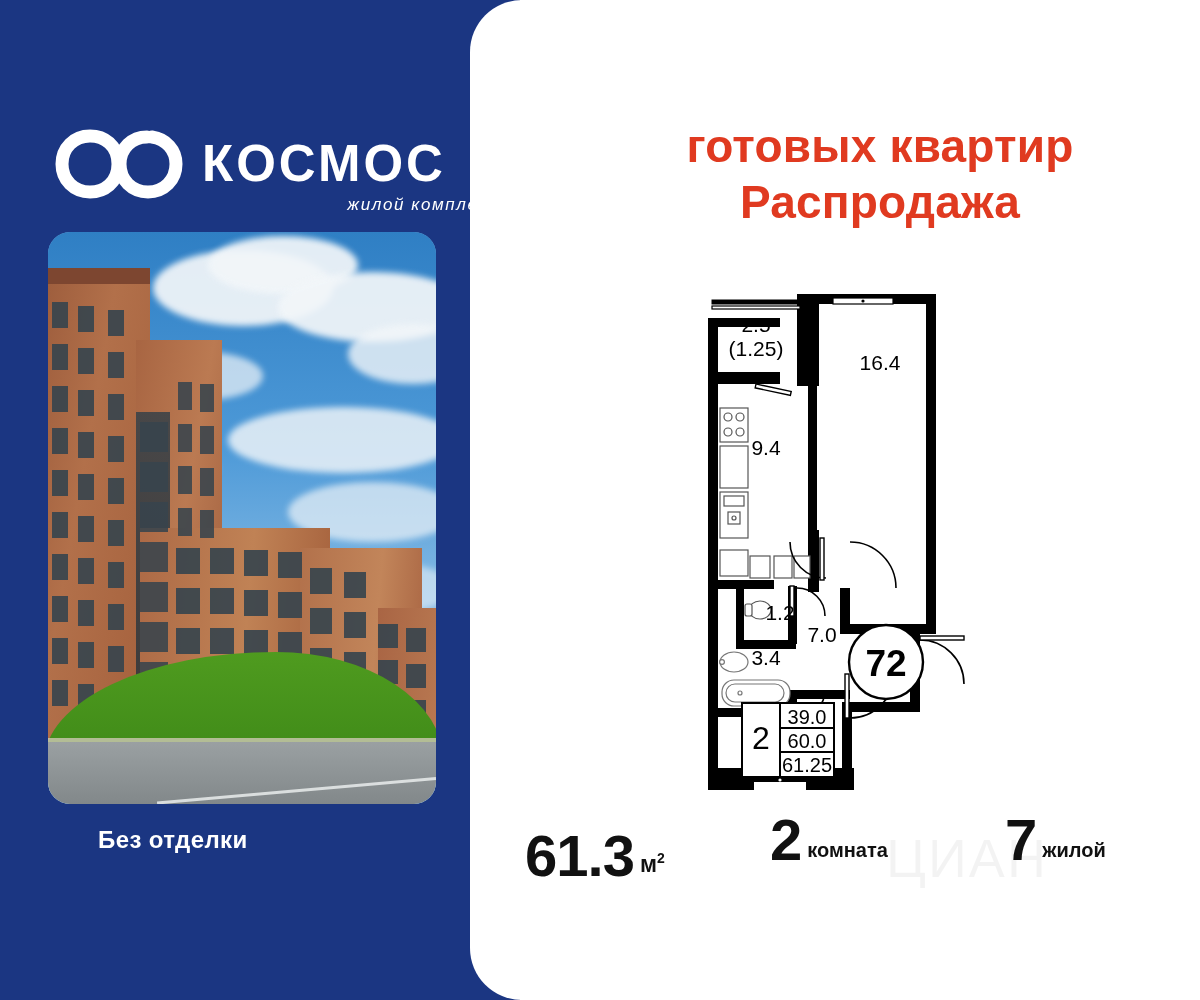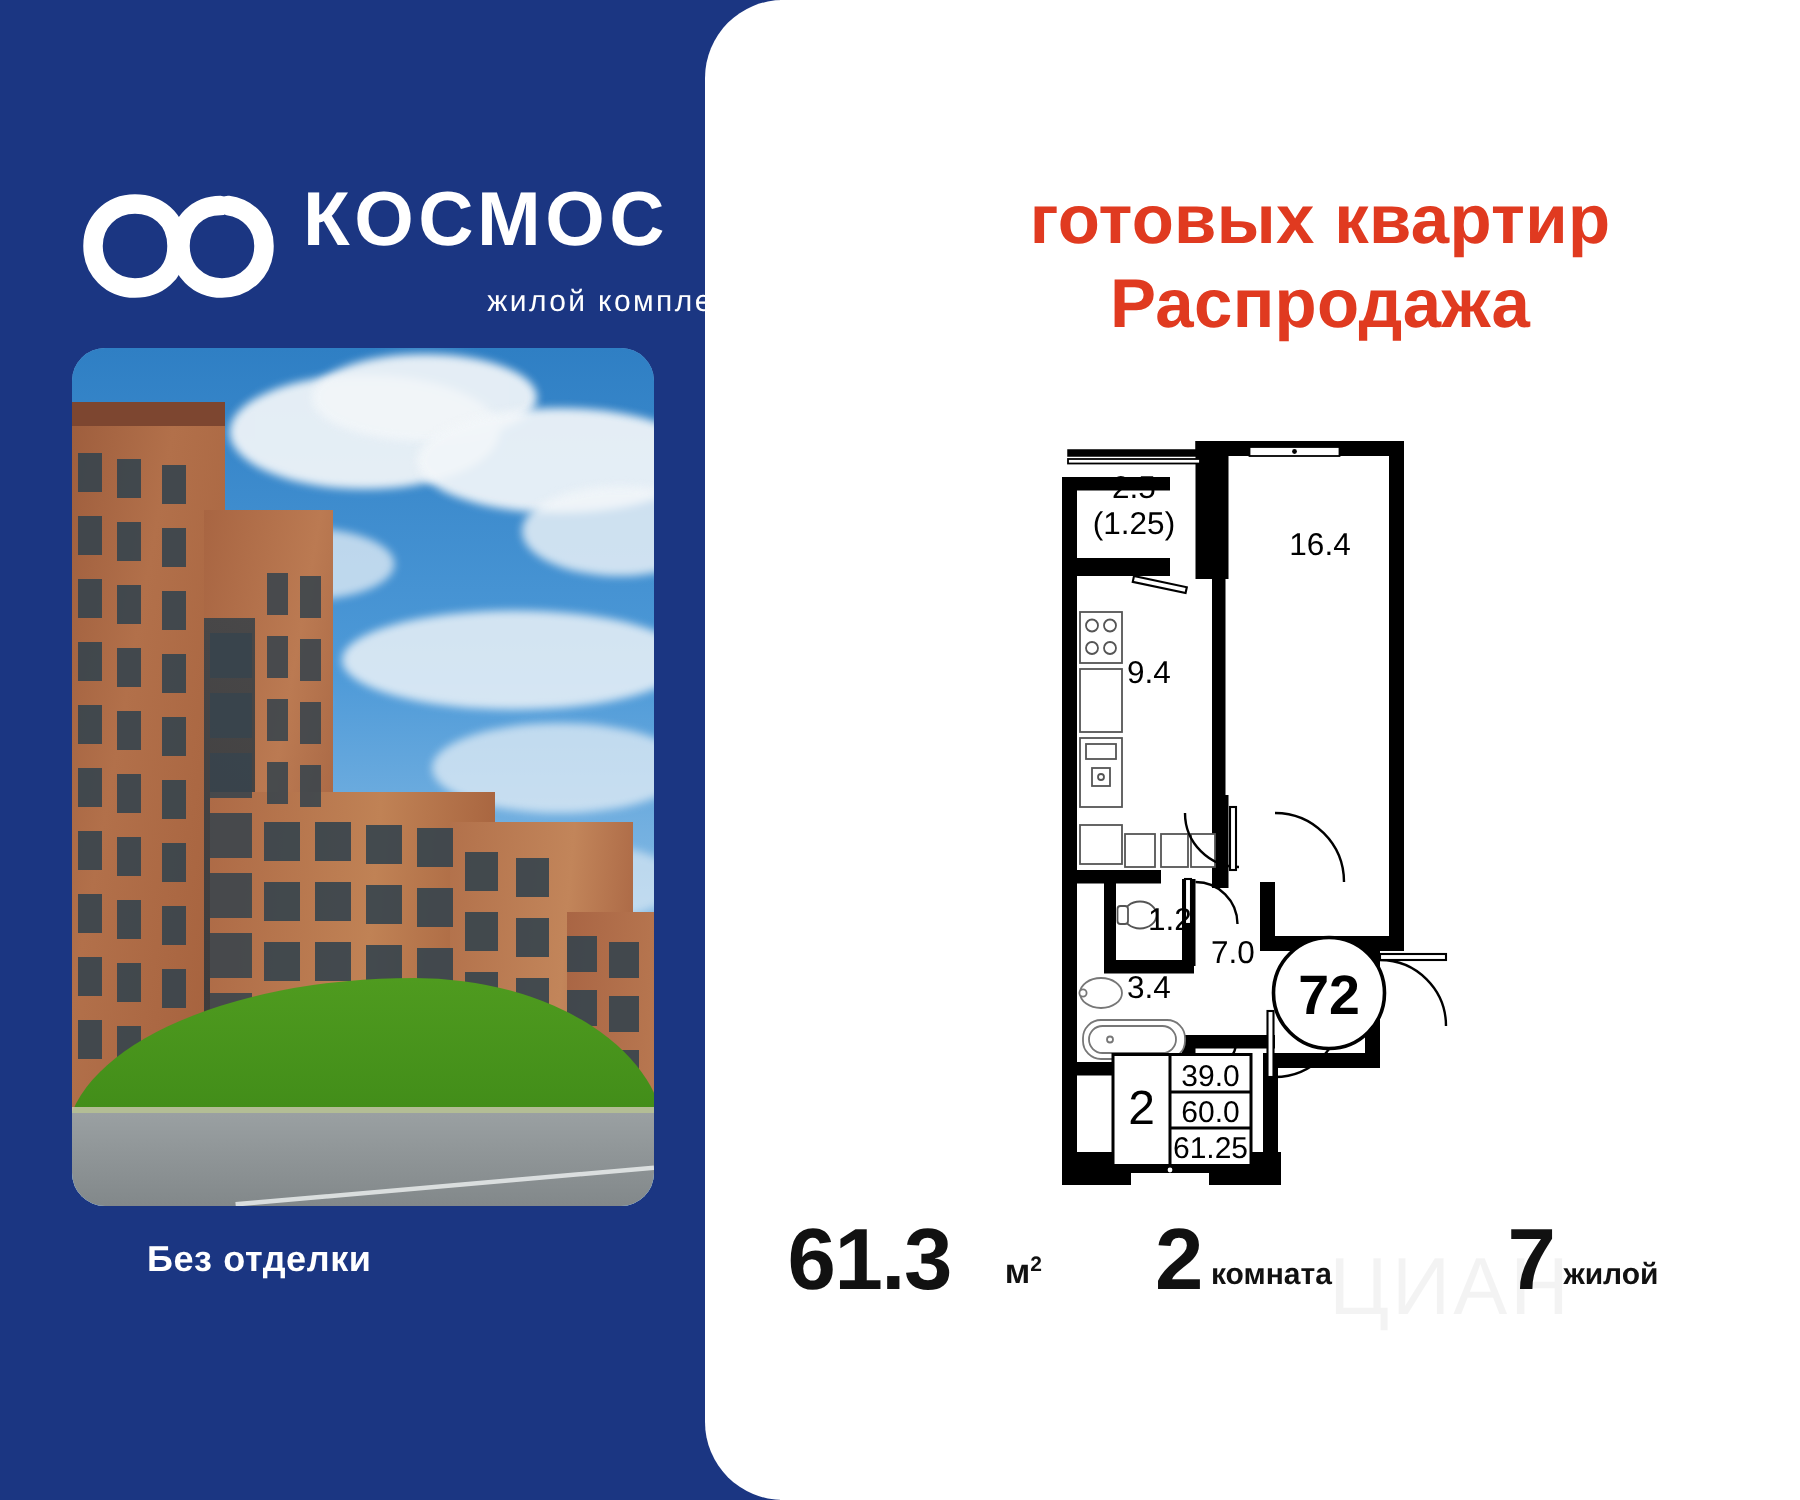--- a/index.html
+++ b/index.html
@@ -18,28 +18,28 @@
     background:#1b3682;
   }
   .white-sheet{
     position:absolute;left:470px;top:0;width:730px;height:1000px;
     background:#ffffff;border-radius:52px 0 0 52px;
   }
 
   
   .brand{position:absolute;left:52px;top:120px;width:400px;height:95px;}
   .brand-mark{position:absolute;left:0;top:8px;width:135px;height:72px;}
-  .brand-text{position:absolute;left:150px;top:0;width:300px;}
+  .brand-text{position:absolute;left:150px;top:18px;width:300px;}
   .brand-name{
     color:#ffffff;font-size:51px;font-weight:bold;letter-spacing:3px;
     line-height:1;white-space:nowrap;
   }
   .brand-sub{
-    color:#ffffff;font-size:20px;letter-spacing:1.6px;
-    margin-top:19px;text-align:right;padding-right:4px;white-space:nowrap;
+    color:#ffffff;font-size:17px;letter-spacing:1.6px;
+    margin-top:6px;text-align:right;padding-right:4px;white-space:nowrap;font-style:italic;
   }
 
   
   .photo{
     position:absolute;left:48px;top:232px;width:388px;height:572px;
     border-radius:22px;overflow:hidden;background:#6fa8d8;
   }
   .sky{position:absolute;inset:0;background:linear-gradient(#2f7fc4 0%,#4e9ad8 38%,#8fc0e6 70%,#a9cfee 100%);}
   .cloud{position:absolute;background:#f2f6f9;border-radius:50%;filter:blur(3px);opacity:.93;}
   .c1{left:105px;top:18px;width:180px;height:76px;}
@@ -107,21 +107,21 @@
   .plan{position:absolute;left:690px;top:250px;width:290px;height:545px;}
   .plan svg{display:block;}
 
   
   .stats{position:absolute;left:505px;top:812px;width:680px;height:78px;}
   .stat{position:absolute;display:flex;align-items:flex-end;}
   .stat .big{font-size:58px;font-weight:bold;color:#111;line-height:.95;letter-spacing:-1px;}
   .stat .unit{font-size:23px;font-weight:bold;color:#111;margin-left:6px;margin-bottom:5px;text-align:right;}
   .stat .unit.small{font-size:20px;}
   .stat .sup{font-size:14px;vertical-align:super;}
-  .s1{left:20px;top:0;gap:30px;}
+  .s1{left:20px;top:16px;}
   .s2{left:265px;top:0;}
   .s3{left:500px;top:0;}
 
   .watermark{
     position:absolute;left:862px;top:818px;width:210px;height:80px;
     color:#000;opacity:.045;font-size:54px;font-weight:normal;letter-spacing:2px;
     display:flex;align-items:center;justify-content:center;pointer-events:none;
   }
 </style>
 </head>

